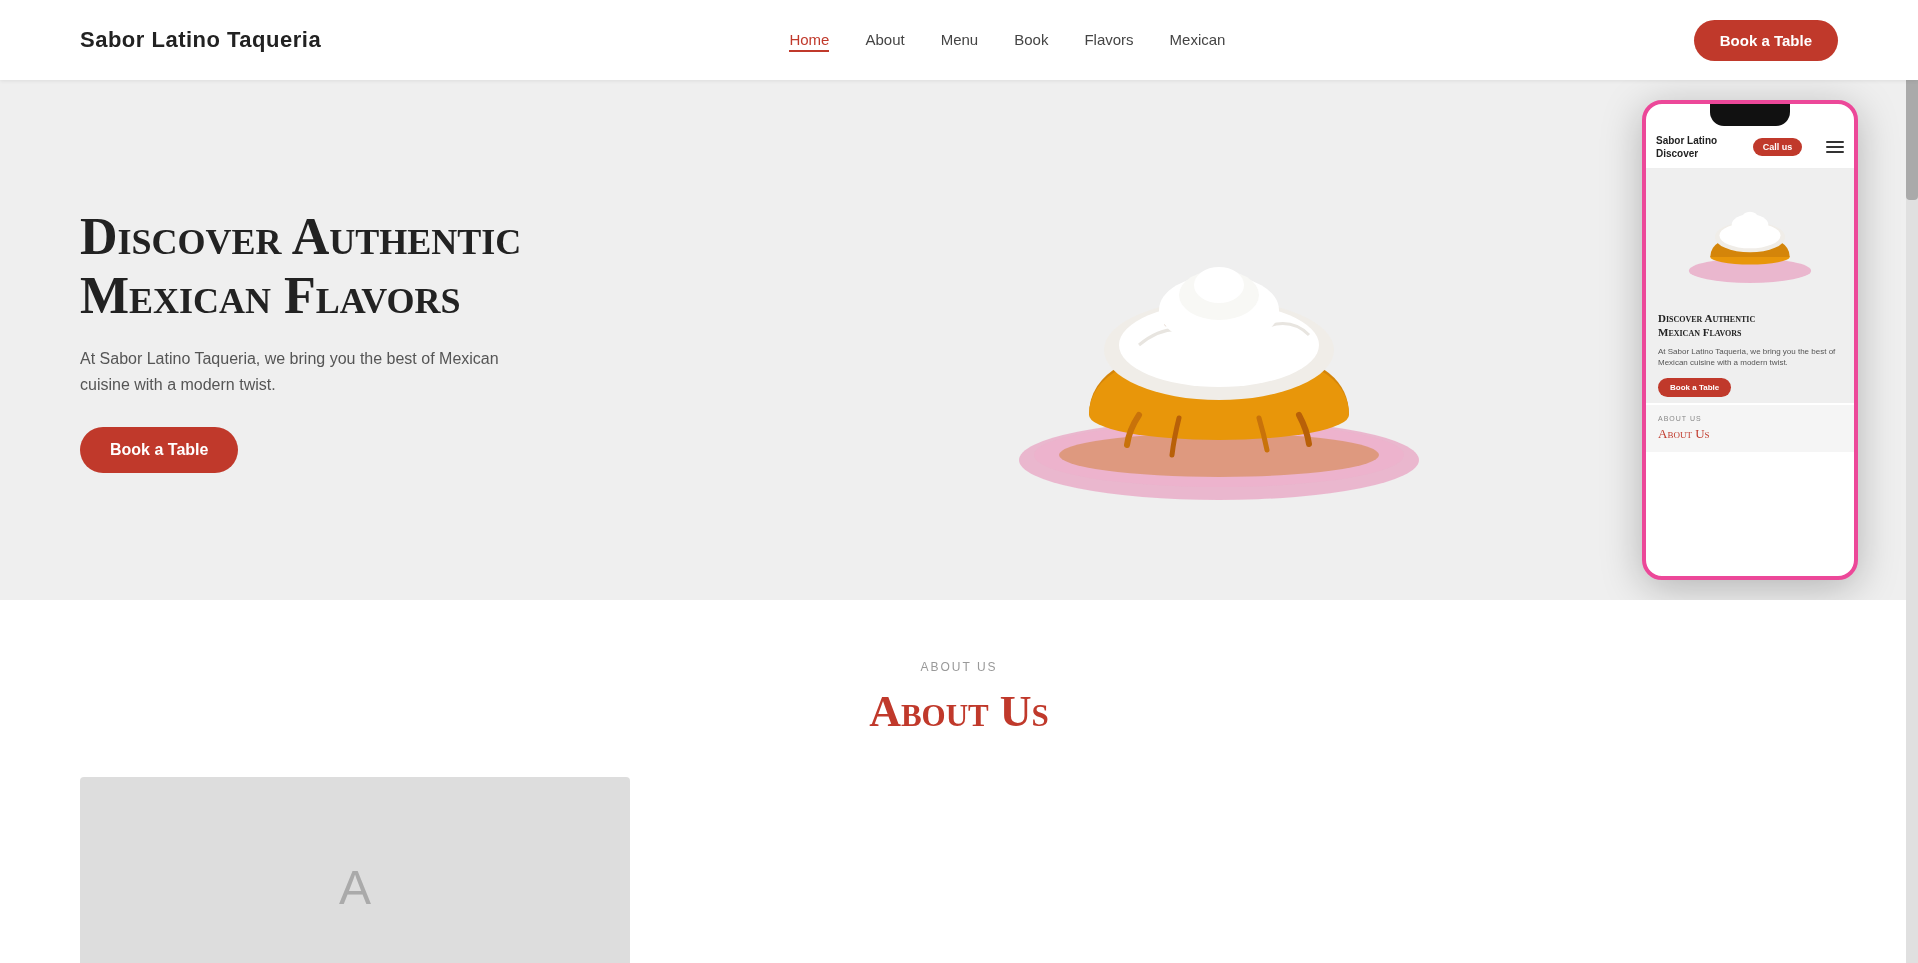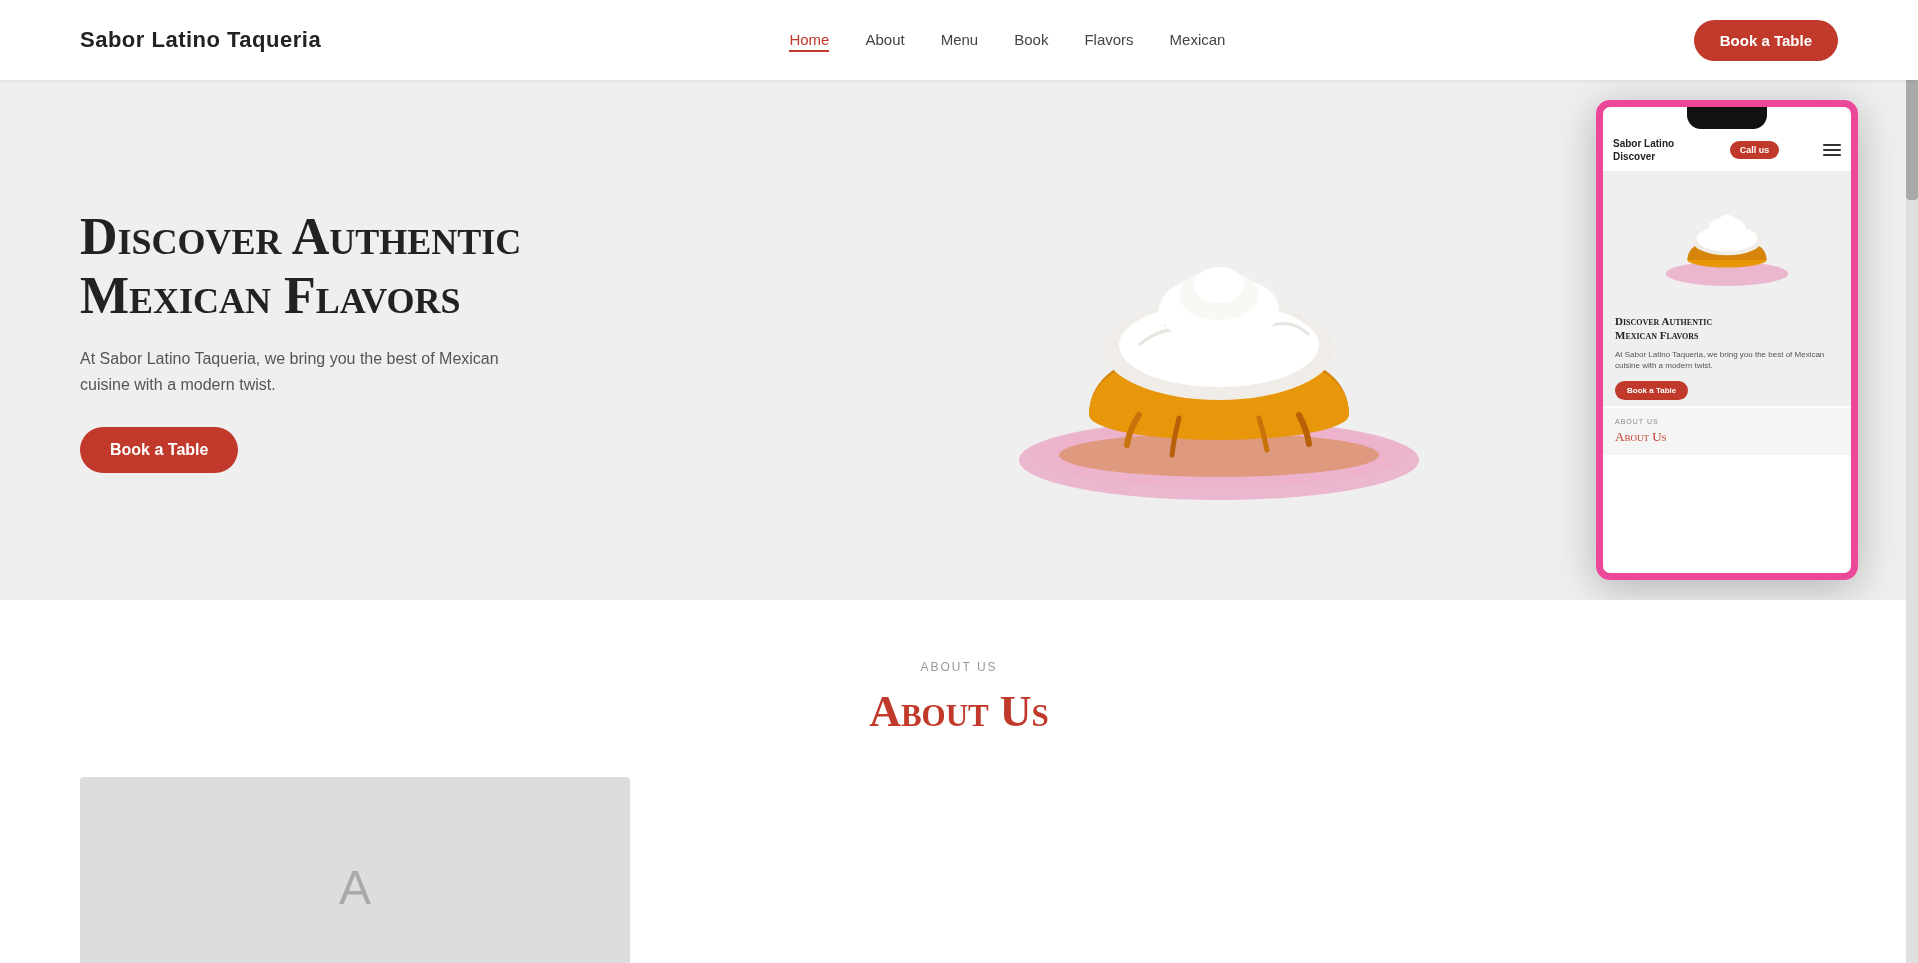--- a/index.html
+++ b/index.html
@@ -103,24 +103,24 @@
       position: relative;
       height: 400px;
     }
 
     
     .mobile-mockup {
       position: absolute;
       right: -20px;
       top: 50%;
       transform: translateY(-50%);
-      width: 262px;
+      width: 216px;
       background: #fff;
-      border-radius: 14px;
-      border: 7px solid #ec4899;
+      border-radius: 20px;
+      border: 4px solid #ec4899;
       box-shadow: 0 8px 40px rgba(0,0,0,0.25);
       overflow: hidden;
       min-height: 480px;
       z-index: 5;
     }
     .mockup-notch {
       background: #111;
       height: 22px;
       width: 80px;
       border-radius: 0 0 14px 14px;

